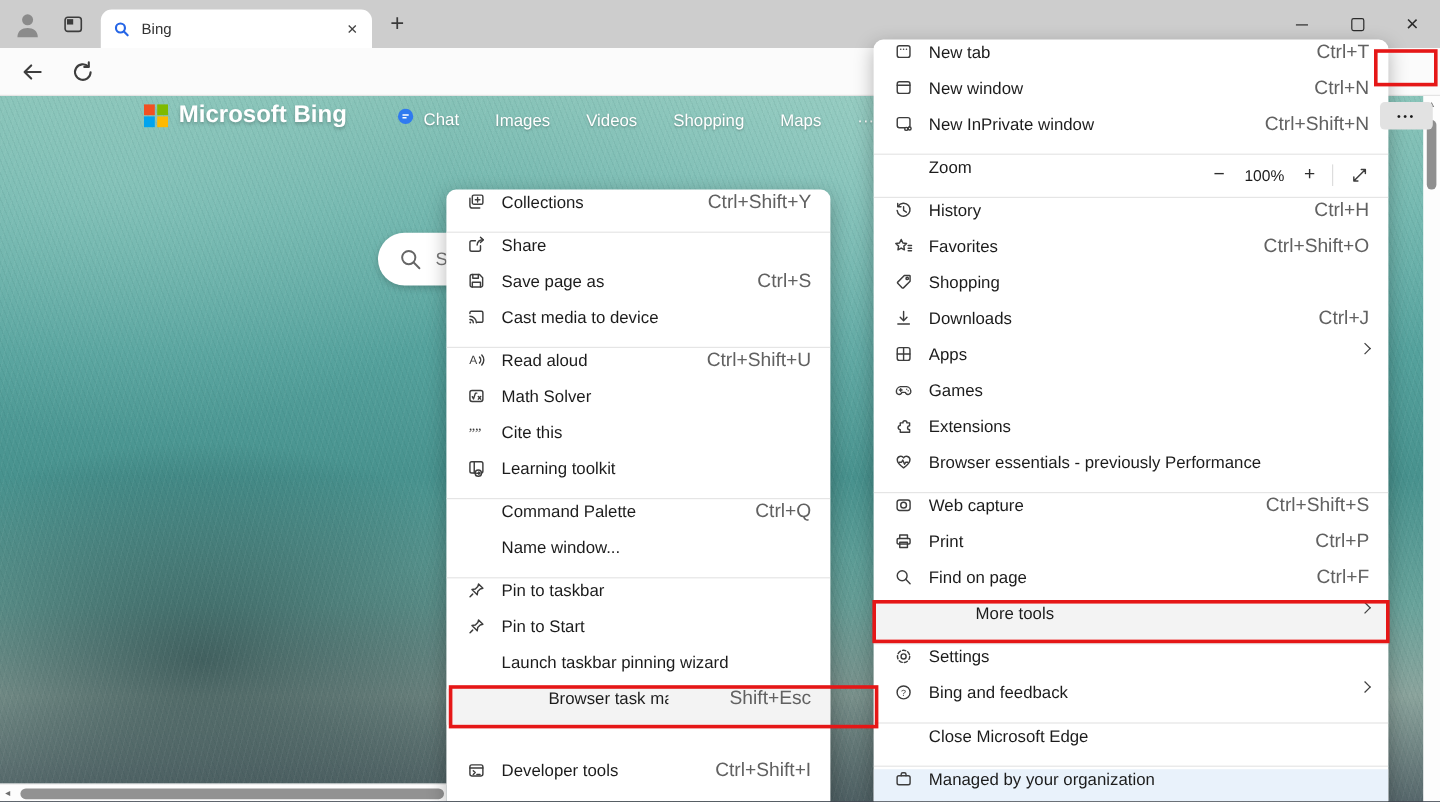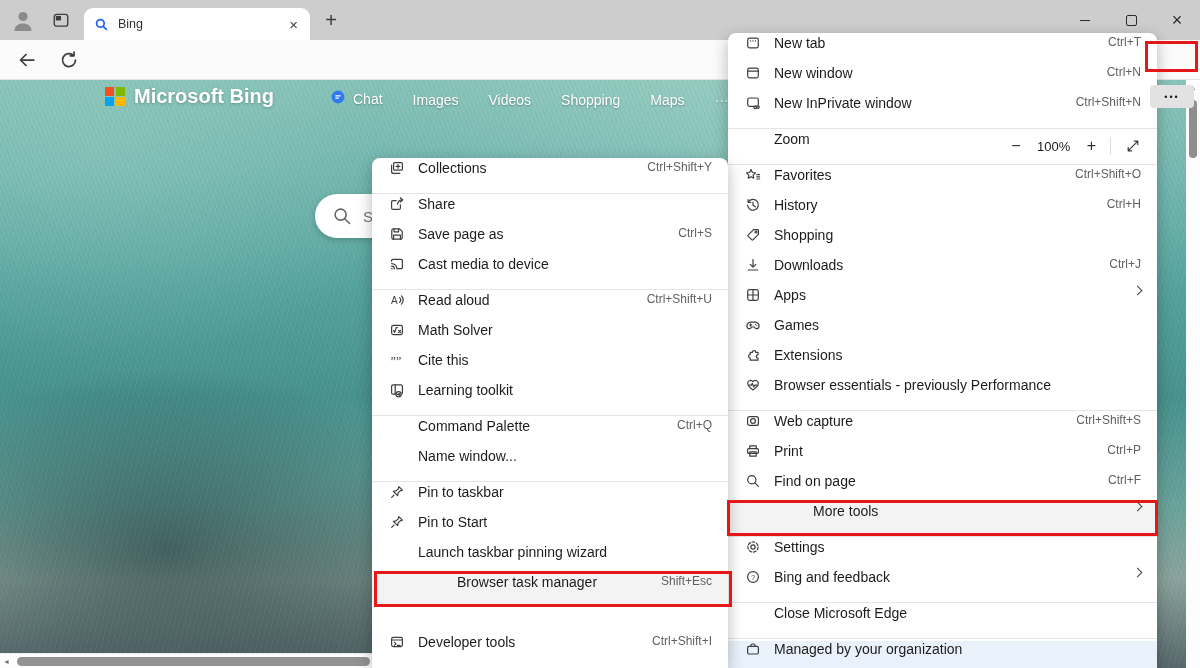--- a/index.html
+++ b/index.html
@@ -46,21 +46,21 @@
       radial-gradient(520px 300px at 45% 98%, rgba(56,74,76,0.50), transparent 72%),
       radial-gradient(640px 400px at 68% 8%, rgba(196,232,223,0.35), transparent 70%),
       radial-gradient(480px 300px at 8% 12%, rgba(165,214,203,0.32), transparent 70%),
       linear-gradient(180deg,#86c2b7 0%, #71b6ae 16%, #55a29d 36%, #48928e 54%, #69a39b 72%, #8ba39c 85%, #57676b 100%);
   }
   .content::before { content:""; position:absolute; inset:0; opacity:.55; pointer-events:none;
     background:
       repeating-linear-gradient(68deg, rgba(14,62,60,0.10) 0 1px, transparent 1px 4px),
       repeating-linear-gradient(104deg, rgba(235,252,246,0.08) 0 1px, transparent 1px 5px);
   }
-  .bing-logo { position:absolute; left:105px; top:5px; display:flex; align-items:center; gap:9px; }
+  .bing-logo { position:absolute; left:120px; top:5px; display:flex; align-items:center; gap:9px; }
   .ms-squares { width:20px; height:20px; display:grid; grid-template-columns:9.2px 9.2px; grid-gap:1.6px; }
   .ms-squares span { width:9.2px; height:9.2px; }
   .brand { color:#fff; font-size:20px; font-weight:600; text-shadow:0 1px 3px rgba(0,0,0,0.25); }
   .bing-nav { position:absolute; left:330px; top:9px; display:flex; align-items:flex-end; gap:30px;
               color:#fff; font-size:14px; text-shadow:0 1px 2px rgba(0,0,0,0.3); }
   .nav-item { display:flex; align-items:center; gap:7px; white-space:nowrap; }
   .search-pill { position:absolute; left:315px; top:114px; width:360px; height:44px; background:#fff;
                  border-radius:22px; display:flex; align-items:center; padding:0 17px;
                  box-shadow:0 2px 6px rgba(0,0,0,0.2); }
   .search-text { font-size:15px; color:#767676; margin-left:11px; }
@@ -69,27 +69,27 @@
   .vscroll { position:absolute; right:0; top:0; bottom:0; width:14px; background:#fdfdfd; }
   .vscroll .arr { position:absolute; top:4px; left:0; width:14px; text-align:center; font-size:7px; color:#6f6f6f; }
   .vthumb { position:absolute; top:20px; left:3px; width:8px; height:58px; background:#8f8f8f; border-radius:4px; }
   .hscroll { position:absolute; left:0; bottom:0; width:372px; height:15px; background:#fdfdfd; border-top:1px solid #ececec; }
   .hscroll .arr { position:absolute; left:3px; top:3.5px; font-size:7px; color:#6f6f6f; }
   .hthumb { position:absolute; left:17px; top:3px; width:353px; height:9px; background:#929292; border-radius:5px; }
 
   
   .menu { position:absolute; background:#fff; box-shadow:0 5px 16px rgba(0,0,0,0.28);
           border-radius:8px 8px 0 0; padding-top:2px; overflow:hidden; bottom:0; }
-  .menu-sub  { left:372px; top:158px; width:356px; z-index:7; }
+  .menu-sub  { left:372px; top:158px; width:320px; z-index:7; }
   .menu-main { left:728px; top:33px;  width:429px; z-index:6; }
   .mi { height:30px; display:flex; padding:0 16px 0 17px; font-size:14px; color:#1c1c1c; }
   .mi .ic { width:16px; height:16px; margin-right:13px; flex:none; }
   .mi .ic svg { width:16px; height:16px; display:block; }
   .mi .lbl { flex:1; white-space:nowrap; overflow:hidden; }
-  .mi .sc { font-size:12px; color:#616161; margin-left:12px; white-space:nowrap; }
+  .mi .sc { font-size:16px; color:#616161; margin-left:12px; white-space:nowrap; }
   .mi .chev { width:7px; height:7px; border-right:1.4px solid #3f3f3f; border-bottom:1.4px solid #3f3f3f;
               transform:rotate(-45deg); margin-left:12px; flex:none; }
   .mi.hl { background:#f3f3f3;gap:39px; }
   .mi.disabled { color:#9b9b9b; }
   .mi.managed { background:#e9f2fb; }
   .mdiv { height:1px; background:#e5e5e5; margin:2.5px 0; }
   .zoomctl { display:flex; align-items:center; margin-left:auto; gap:14px; }
   .zoomctl .zbtn { font-size:16px; color:#2e2e2e; }
   .zoomctl .zval { font-size:13px; color:#1c1c1c; min-width:38px; text-align:center; }
   .zsep { width:1px; height:18px; background:#ddd; }
@@ -390,37 +390,37 @@
             <svg class="oi" viewBox="0 0 16 16">
               <path d="M3.2 12.8 L12.8 3.2 M9.4 3.2 H12.8 V6.6 M6.6 12.8 H3.2 V9.4"></path>
             </svg>
           </span>
         </span>
       </div>
       <div class="mdiv"></div>
       <div class="mi">
         <span class="ic">
           <svg class="oi" viewBox="0 0 16 16">
-            <path d="M6 2.6 L7.4 5.5 10.5 5.9 8.2 8.1 8.7 11.2 6 9.7 3.3 11.2 3.8 8.1 1.5 5.9 4.6 5.5 Z"></path>
-            <path d="M11.8 7.6 H14.6 M11.8 9.8 H14.6 M11.8 12 H14.6"></path>
-          </svg>
-        </span>
-        <span class="lbl">Favorites</span>
-        <span class="sc">Ctrl+Shift+O</span>
-      </div>
-      <div class="mi">
-        <span class="ic">
-          <svg class="oi" viewBox="0 0 16 16">
             <path d="M3.4 4.9 A5.4 5.4 0 1 1 2.6 8.3"></path>
             <path d="M3.1 2.6 V5.3 H5.8"></path>
             <path d="M8 5.2 V8.3 L10.3 9.8"></path>
           </svg>
         </span>
         <span class="lbl">History</span>
         <span class="sc">Ctrl+H</span>
+      </div>
+      <div class="mi">
+        <span class="ic">
+          <svg class="oi" viewBox="0 0 16 16">
+            <path d="M6 2.6 L7.4 5.5 10.5 5.9 8.2 8.1 8.7 11.2 6 9.7 3.3 11.2 3.8 8.1 1.5 5.9 4.6 5.5 Z"></path>
+            <path d="M11.8 7.6 H14.6 M11.8 9.8 H14.6 M11.8 12 H14.6"></path>
+          </svg>
+        </span>
+        <span class="lbl">Favorites</span>
+        <span class="sc">Ctrl+Shift+O</span>
       </div>
       <div class="mi">
         <span class="ic">
           <svg class="oi" viewBox="0 0 16 16">
             <path d="M8.6 2.6 H12.9 A.5 .5 0 0 1 13.4 3.1 V7.4 L7.9 12.9 A.7 .7 0 0 1 6.9 12.9 L3.1 9.1 A.7 .7 0 0 1 3.1 8.1 Z"></path>
             <circle cx="11" cy="5" r="1"></circle>
           </svg>
         </span>
         <span class="lbl">Shopping</span>
       </div>

